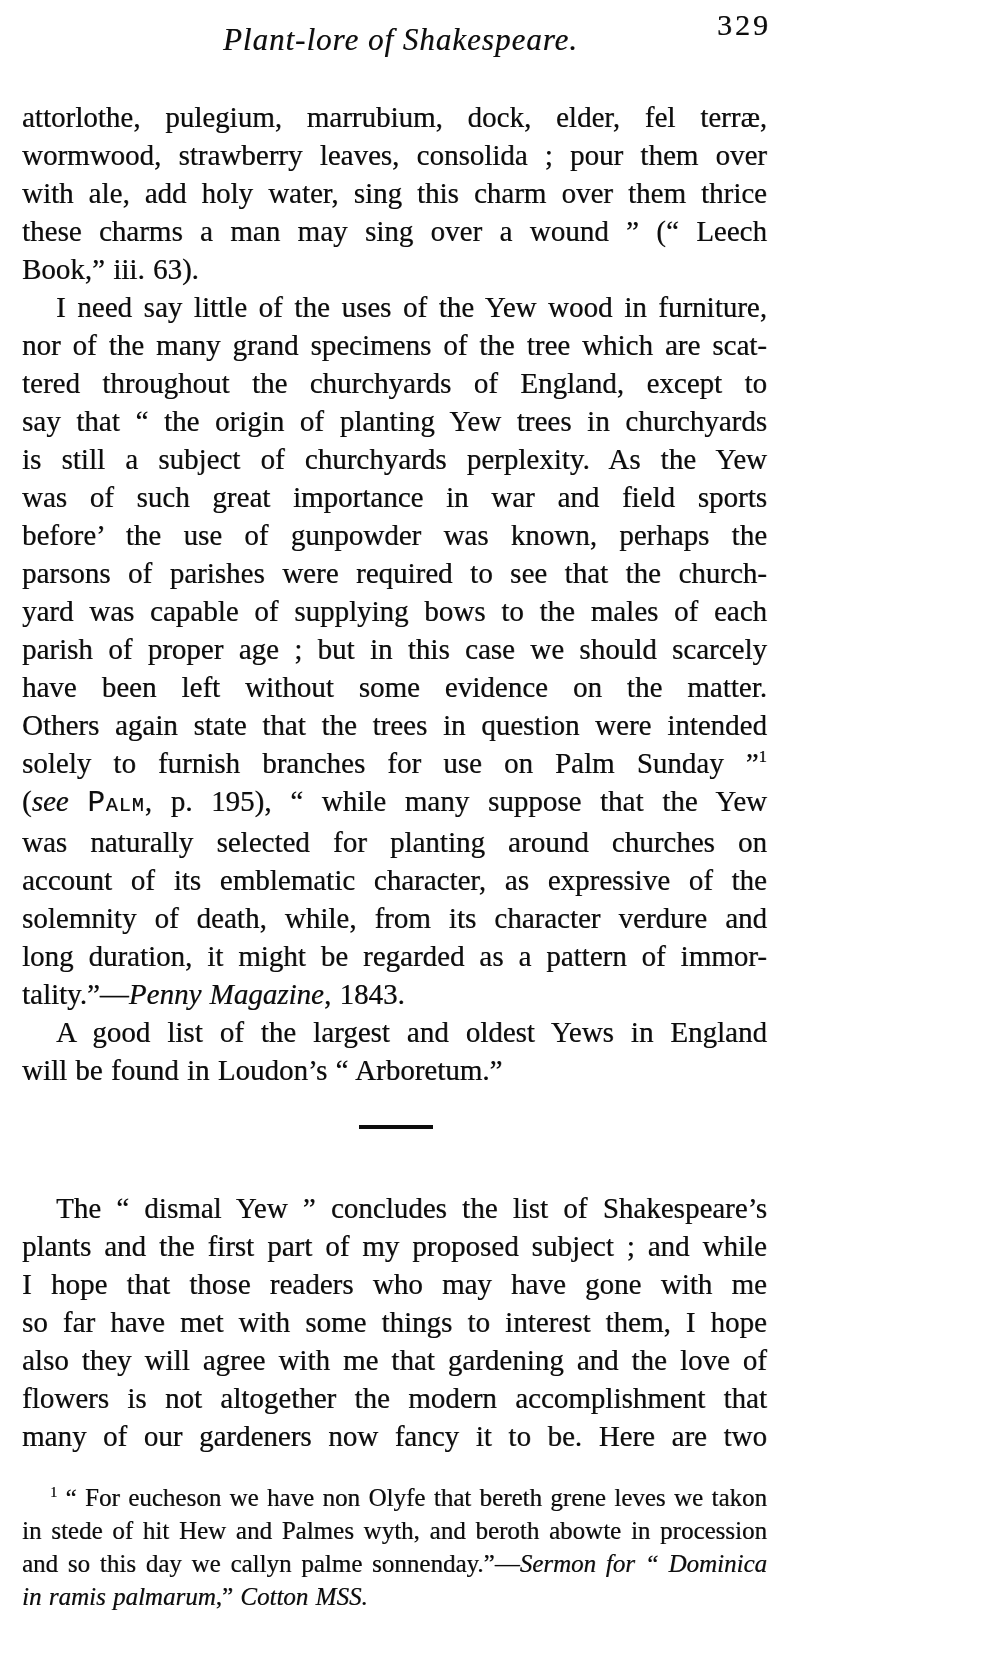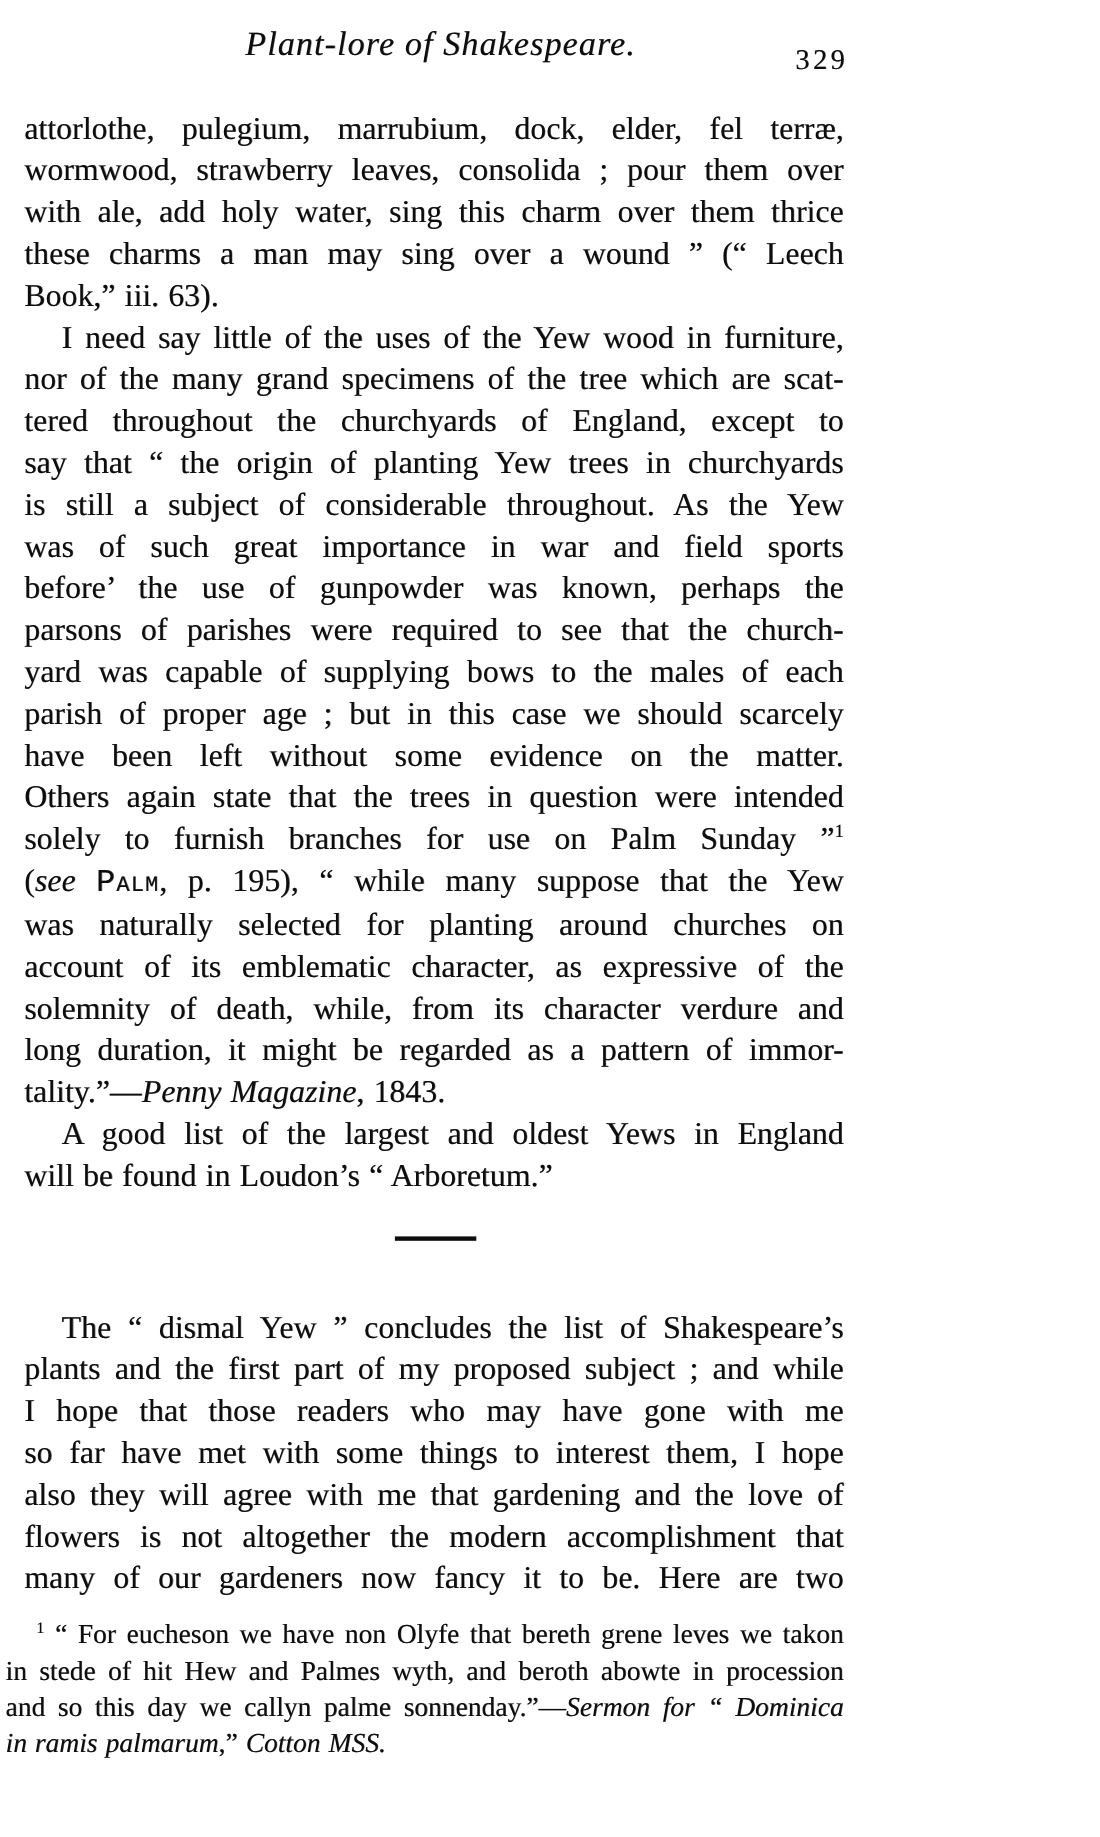--- a/index.html
+++ b/index.html
@@ -23,22 +23,22 @@
     display: block;
     text-align: center;
     font-style: italic;
     font-size: 31px;
     letter-spacing: 1px;
     transform: translateX(-8px);
   }
   .page-number {
     position: absolute;
     right: 46px;
-    top: 40px;
-    font-size: 26px;
+    top: 8px;
+    font-size: 30px;
     letter-spacing: 3px;
   }
   .text-block {
     padding: 0 50px 0 22px;
     font-size: 29px;
     line-height: 38px;
     word-spacing: 1px;
   }
   .paragraph { margin: 0; }
   .line {
@@ -55,22 +55,22 @@
     line-height: 0;
   }
   .separator {
     width: 74px;
     height: 4px;
     background: #0d0d0d;
     margin: 36px auto 60px auto;
     transform: translateX(-13px);
   }
   .footnote-block {
-    margin-top: 16px;
-    padding: 0 50px 0 5px;
+    margin-top: 26px;
+    padding: 0 50px 0 22px;
     font-size: 25px;
     line-height: 33px;
     word-spacing: 1px;
   }
   .footnote-block .line.indent { text-indent: 28px; }
 </style>
 </head>
 <body>
 
 <div class="page">
@@ -86,21 +86,21 @@
         <div class="line">wormwood, strawberry leaves, consolida ; pour them over</div>
         <div class="line">with ale, add holy water, sing this charm over them thrice</div>
         <div class="line">these charms a man may sing over a wound ” (“ Leech</div>
         <div class="line last">Book,” iii. 63).</div>
       </div>
       <div class="paragraph">
         <div class="line indent">I need say little of the uses of the Yew wood in furniture,</div>
         <div class="line">nor of the many grand specimens of the tree which are scat-</div>
         <div class="line">tered throughout the churchyards of England, except to</div>
         <div class="line">say that “ the origin of planting Yew trees in churchyards</div>
-        <div class="line">is still a subject of considerable throughout.  As the Yew</div>
+        <div class="line">is still a subject of churchyards perplexity.  As the Yew</div>
         <div class="line">was of such great importance in war and field sports</div>
         <div class="line">before’ the use of gunpowder was known, perhaps the</div>
         <div class="line">parsons of parishes were required to see that the church-</div>
         <div class="line">yard was capable of supplying bows to the males of each</div>
         <div class="line">parish of proper age ; but in this case we should scarcely</div>
         <div class="line">have been left without some evidence on the matter.</div>
         <div class="line">Others again state that the trees in question were intended</div>
         <div class="line"><span>solely to furnish branches for use on Palm Sunday ”</span><span class="sup">1</span></div>
         <div class="line"><span>(</span><span class="it">see</span><span> </span><span class="sc">Palm</span><span>, p. 195), “ while many suppose that the Yew</span></div>
         <div class="line">was naturally selected for planting around churches on</div>

